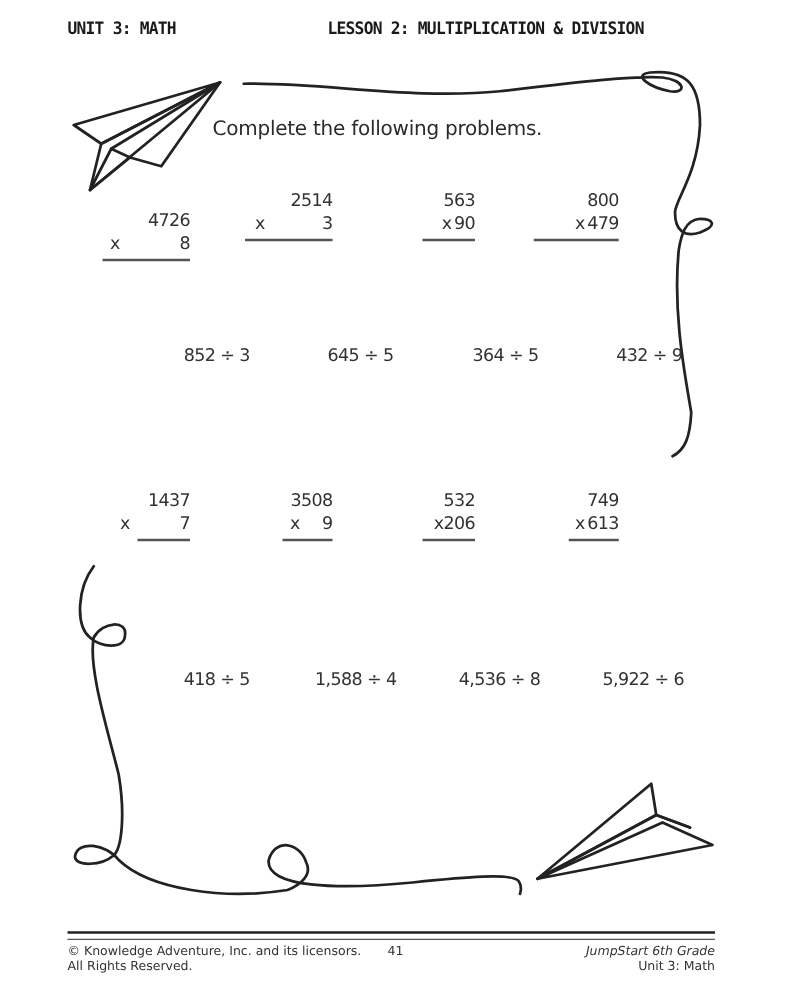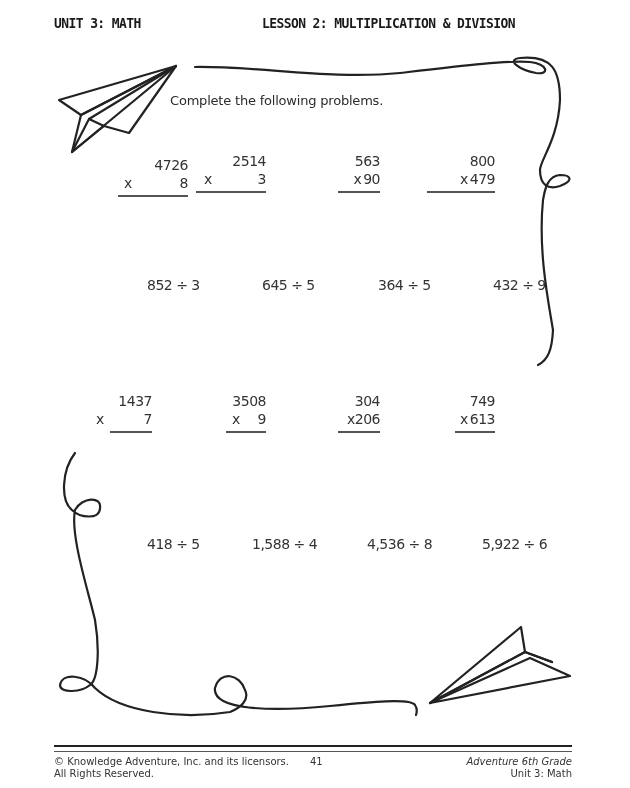--- a/index.html
+++ b/index.html
@@ -4,21 +4,21 @@
   <style>
     html, body { margin: 0; padding: 0; background: #ffffff; }
     body { width: 630px; height: 788px; position: relative; overflow: hidden;
            font-family: "DejaVu Sans", sans-serif; color: #2a2a2a; }
     .hdr { position: absolute; top: 16px; font-family: "DejaVu Sans Mono", monospace;
            font-weight: bold; font-size: 13px; letter-spacing: -0.6px; color: #1a1a1a;
            transform: scaleY(1.05); }
     #hdr-unit { left: 54px; }
     #hdr-lesson { left: 262px; }
     .deco { position: absolute; left: 0; top: 0; width: 630px; height: 788px; pointer-events: none; }
-    .instr { position: absolute; left: 170px; top: 93px; font-size: 13px; color: #2b2b2b;
+    .instr { position: absolute; left: 170px; top: 93px; font-size: 16px; color: #2b2b2b;
              font-family: "DejaVu Sans", sans-serif; letter-spacing: -0.2px; }
     .prob-mul { position: absolute; width: 70px; text-align: right; font-size: 14px;
                 line-height: 18px; color: #333; font-family: "DejaVu Sans", sans-serif; letter-spacing: -0.5px; }
     .prob-mul .line { border-top: 2px solid #555; margin-top: 3px; }
     .prob-mul .row2 { display: flex; justify-content: space-between; }
     .prob-div { position: absolute; font-size: 14px; color: #333; font-family: "DejaVu Sans", sans-serif;
                 letter-spacing: -0.5px; white-space: nowrap; margin-left: 42px; }
     .footer-rule1 { position: absolute; left: 54px; width: 518px; top: 745px; border-top: 2px solid #222; }
     .footer-rule2 { position: absolute; left: 54px; width: 518px; top: 751px; border-top: 1px solid #555; }
     .ft { position: absolute; font-size: 10px; color: #333; font-family: "DejaVu Sans", sans-serif; line-height: 12px; }
@@ -46,21 +46,21 @@
   <g>
     <path d="M430 703 L521 627 L525 652 Z"></path>
     <path d="M430 703 L525 652 L552 662"></path>
     <path d="M430 703 L530 658 L570 676 Z"></path>
     <path d="M525 652 L552 662"></path>
   </g>
 </svg>
 
 <div class="instr">Complete the following problems.</div>
 
-<div class="prob-mul" style="left:82px; top:156px;margin-left:36px;">
+<div class="prob-mul" style="left:82px; top:168px;">
   <div>4726</div>
   <div class="row2">
       <span style="padding-left:6px">x</span>
       <span>8</span>
     </div>
   <div class="line"></div>
 </div>
 <div class="prob-mul" style="left:196px; top:152px;text-align:right;">
   <div>2514</div>
   <div class="row2">
@@ -101,21 +101,21 @@
 </div>
 <div class="prob-mul" style="left:196px; top:392px;">
   <div>3508</div>
   <div class="row2">
       <span style="padding-left:36px">x</span>
       <span>9</span>
     </div>
   <div class="line" style="margin-left:30px"></div>
 </div>
 <div class="prob-mul" style="left:310px; top:392px;">
-  <div>304</div>
+  <div>532</div>
   <div class="row2" style="justify-content:flex-end">
       <span>x</span>
       <span>206</span>
     </div>
   <div class="line" style="margin-left:28px"></div>
 </div>
 <div class="prob-mul" style="left:425px; top:392px;">
   <div>749</div>
   <div class="row2" style="justify-content:flex-end">
       <span style="margin-right:2px">x</span>
@@ -127,14 +127,14 @@
 <div class="prob-div" style="left:105px; top:536px;">418 ÷ 5</div>
 <div class="prob-div" style="left:210px; top:536px;text-align:center;">1,588 ÷ 4</div>
 <div class="prob-div" style="left:325px; top:536px;">4,536 ÷ 8</div>
 <div class="prob-div" style="left:440px; top:536px;">5,922 ÷ 6</div>
 
 <div class="footer-rule1"></div>
 <div class="footer-rule2"></div>
 <div class="ft" style="left:54px; top:756px;">© Knowledge Adventure, Inc. and its licensors.</div>
 <div class="ft" style="left:54px; top:768px;text-align:right;">All Rights Reserved.</div>
 <div class="ft" style="left:310px; top:756px;">41</div>
-<div class="ft" style="right:58px; top:756px; font-style:italic; text-align:right;">Adventure 6th Grade</div>
+<div class="ft" style="right:58px; top:756px; font-style:italic; text-align:right;">JumpStart 6th Grade</div>
 <div class="ft" style="right:58px; top:768px; text-align:right;">Unit 3: Math</div>
 
 </body></html>

